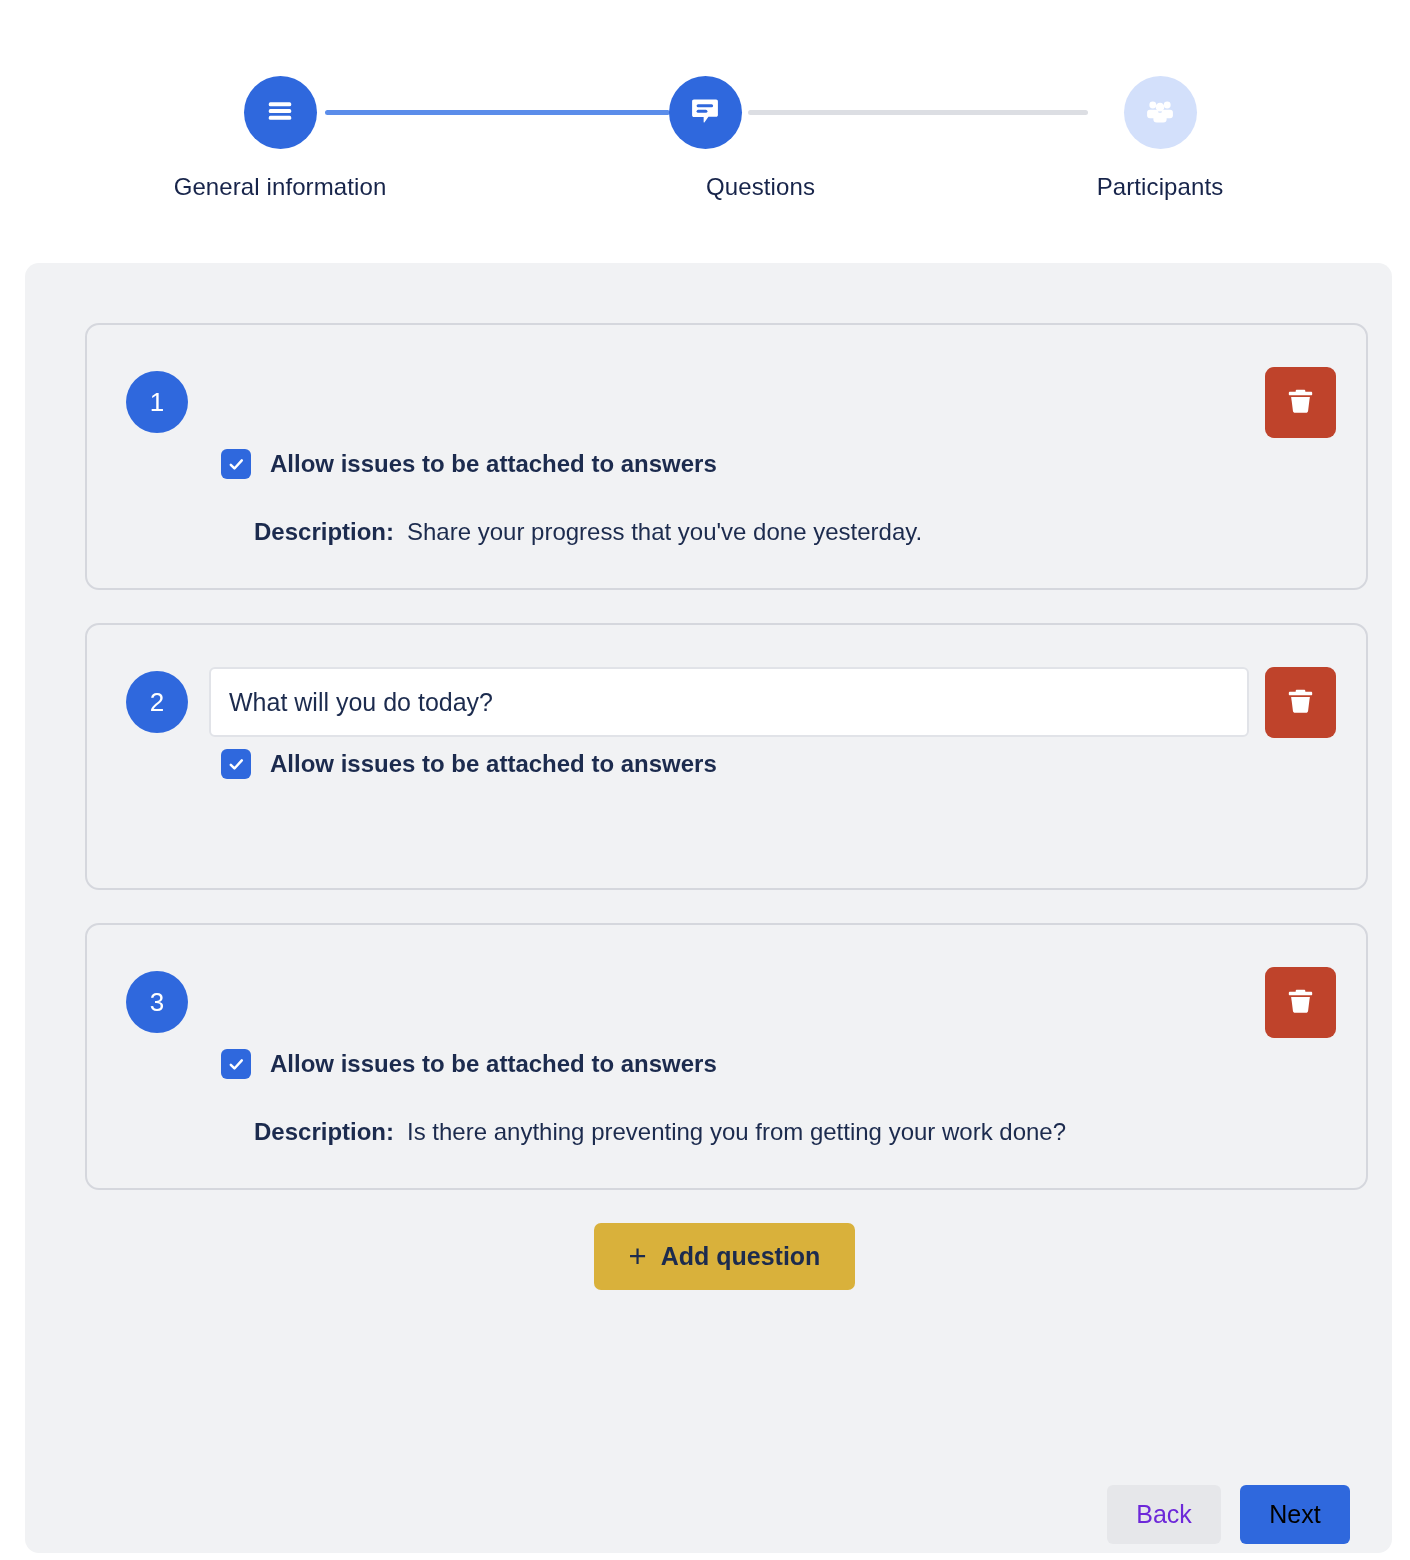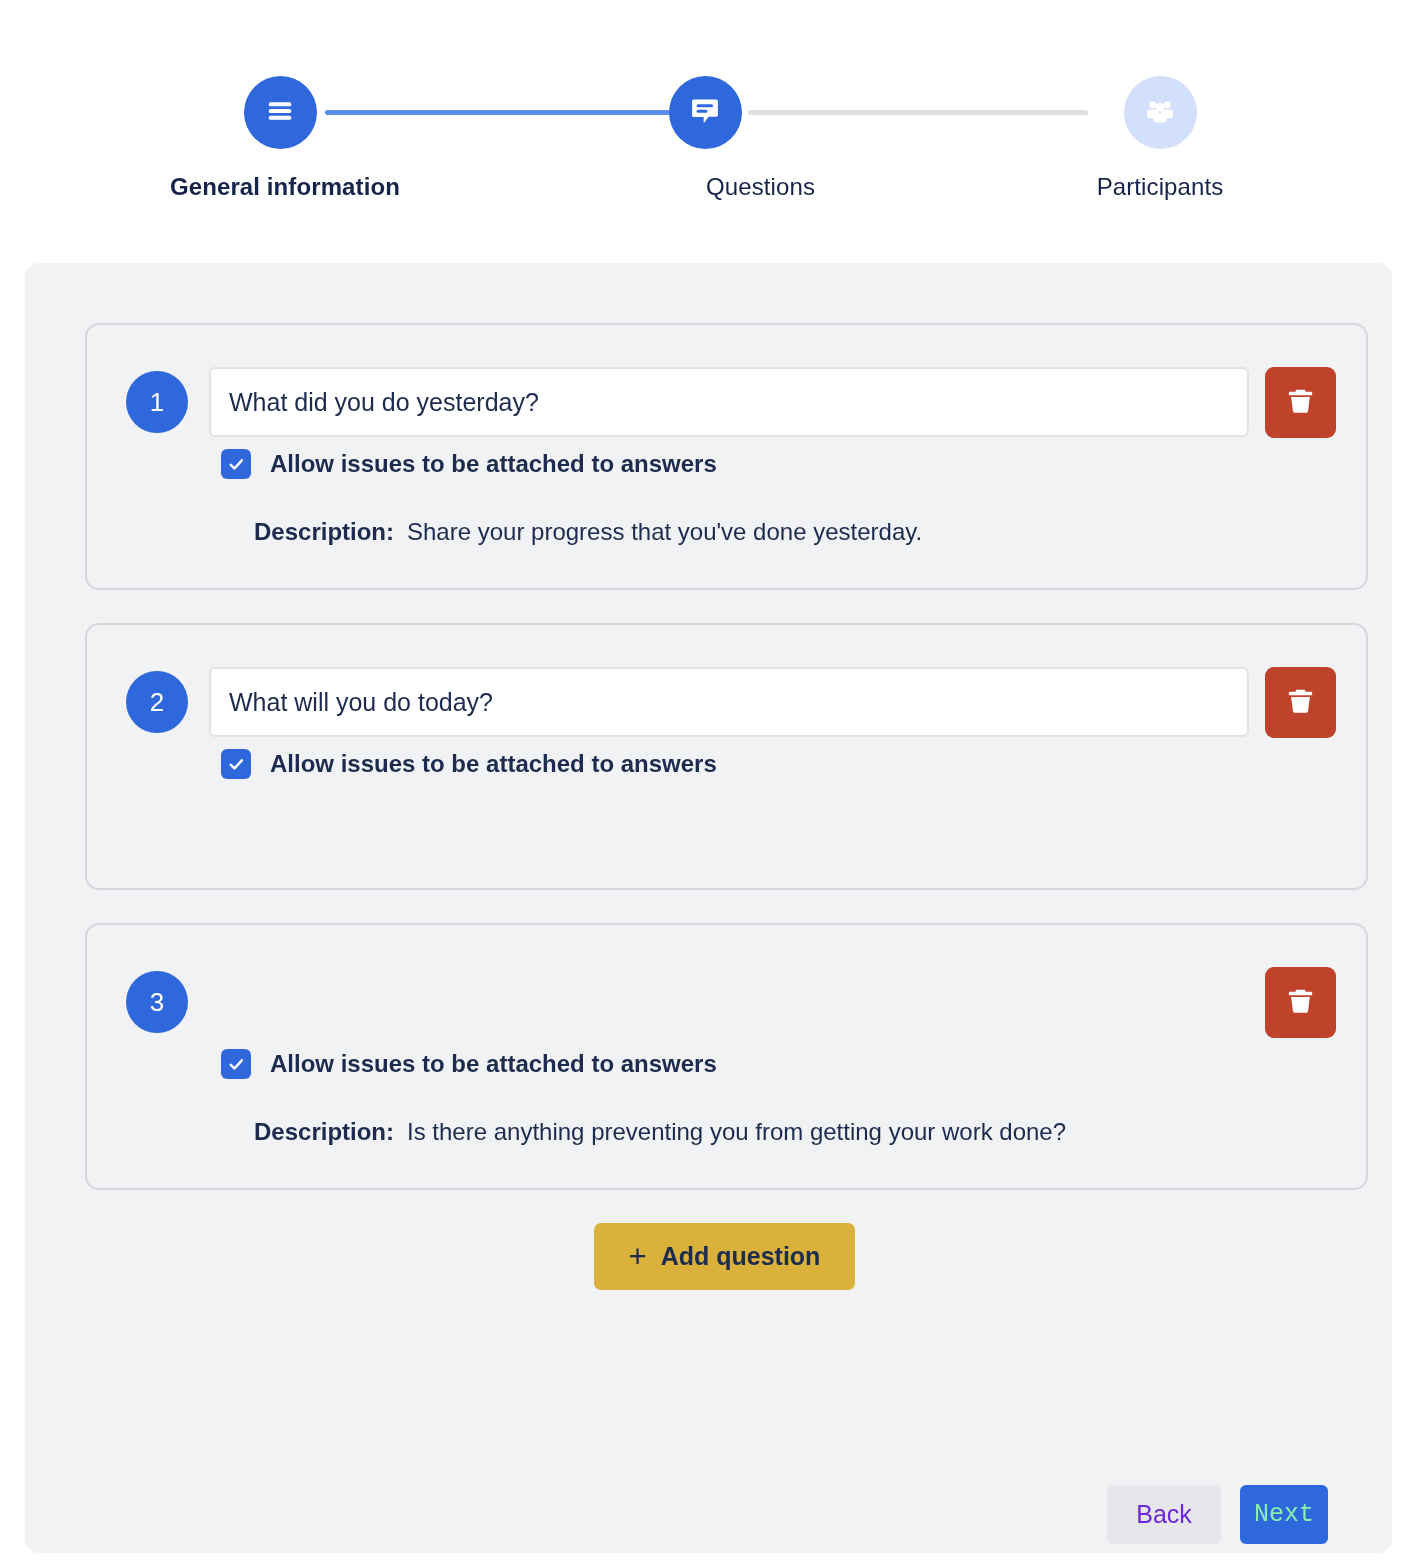--- a/index.html
+++ b/index.html
@@ -162,38 +162,38 @@
     background: #e6e7ea;
     border: none; border-radius: 6px;
     font-family: "Liberation Sans", sans-serif;
     font-size: 25px;
     color: #6d28d9;
     cursor: pointer;
   }
   .btn-next {
     position: absolute;
     left: 1215px; top: 1222px;
-    width: 88px; height: 59px;
+    width: 110px; height: 59px;
     background: #2f68dd;
     border: none; border-radius: 6px;
-    font-family: Liberation Mono, monospace;
+    font-family: Liberation Sans, sans-serif;
     font-size: 25px;
-    color: #86efac;
+    color: #000000;
     cursor: pointer;
   }
 </style>
 </head>
 <body>
 
 <div class="stepper">
 
   <div class="connector done" style="left:325px; width:345px;"></div>
   <div class="connector todo" style="left:748px; width:340px;"></div>
 
-  <div class="step" style="left:170px;font-weight:bold;">
+  <div class="step" style="left:170px;">
     <div class="step-circle active">
       <span>
         <svg width="36" height="36" viewBox="0 0 24 24" aria-hidden="true">
           <rect x="4.5" y="6.2" width="15" height="2.7" rx="1.1" fill="#ffffff"></rect>
           <rect x="4.5" y="10.7" width="15" height="2.7" rx="1.1" fill="#ffffff"></rect>
           <rect x="4.5" y="15.2" width="15" height="2.7" rx="1.1" fill="#ffffff"></rect>
         </svg>
       </span>
     </div>
     <div class="step-label">General information</div>
@@ -226,21 +226,20 @@
       </span>
     </div>
     <div class="step-label">Participants</div>
   </div>
 </div>
 
 <div class="panel">
 
   <div class="q-card" style="top:60px;">
     <div class="q-num">1</div>
-    <input class="q-input" type="text" value="What did you do yesterday?" style="">
     <button class="q-trash">
       <span>
         <svg width="33" height="33" viewBox="0 0 24 24" aria-hidden="true">
           <path d="M9.4 3.4h5.2c.5 0 .9.4.9.9v.6h4.1c.5 0 .9.4.9.9v.9c0 .4-.3.7-.7.7H4.2c-.4 0-.7-.3-.7-.7v-.9c0-.5.4-.9.9-.9h4.1v-.6c0-.5.4-.9.9-.9z" fill="#ffffff"></path>
           <path d="M5.2 8.8h13.6l-1.3 10.1c-.1.7-.7 1.3-1.5 1.3H8c-.8 0-1.4-.6-1.5-1.3L5.2 8.8z" fill="#ffffff"></path>
         </svg>
       </span>
     </button>
     <div class="q-check-row">
       <span class="cb">

